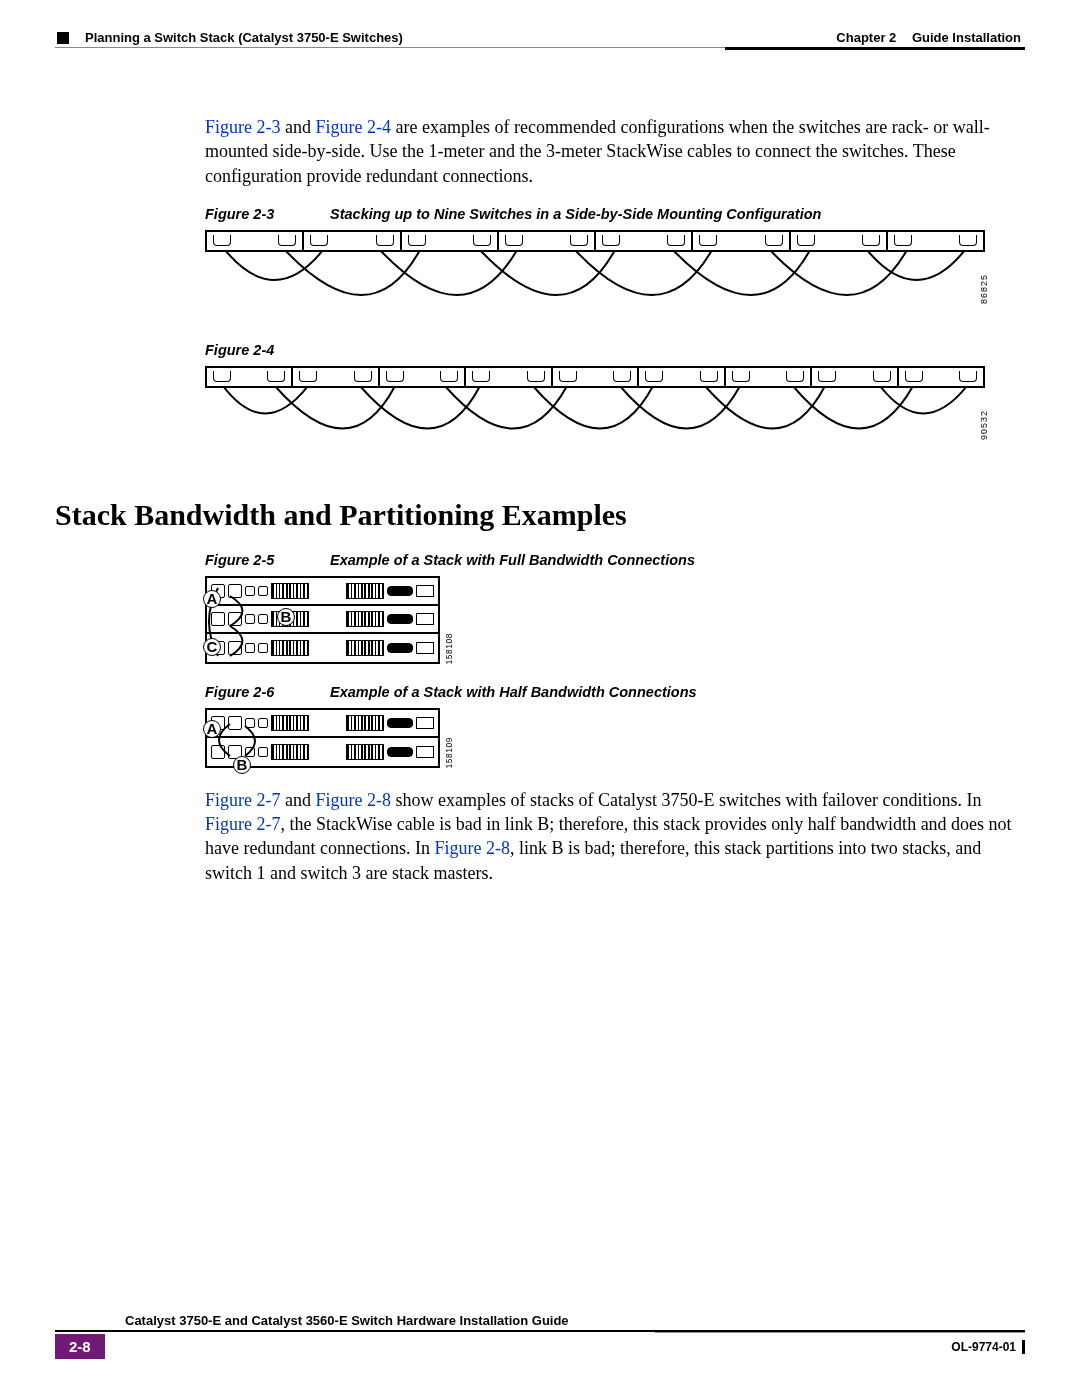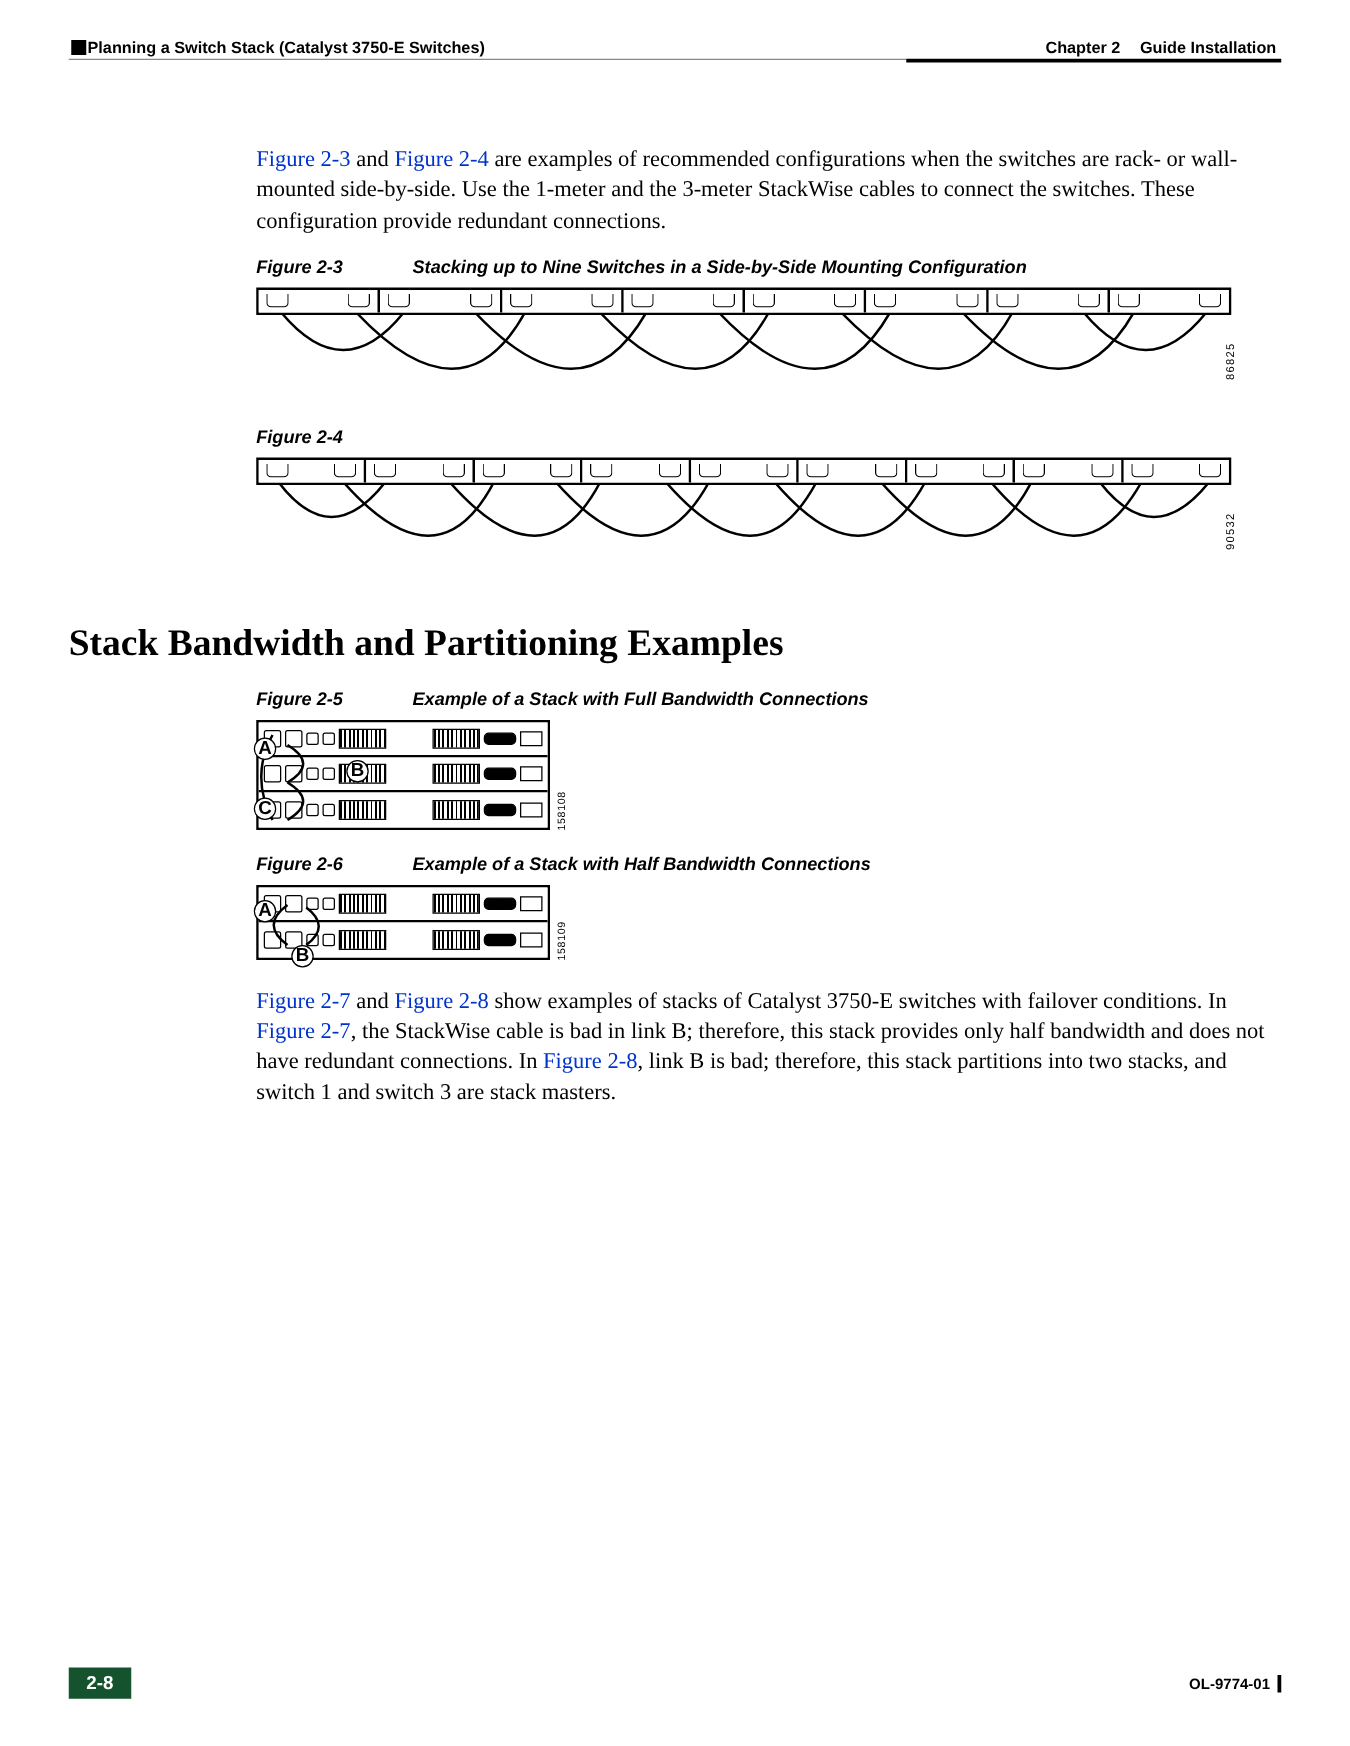--- a/index.html
+++ b/index.html
@@ -20,21 +20,21 @@
     font-family: Arial, Helvetica, sans-serif;
     font-weight: bold;
     font-size: 13px;
     margin-bottom: 4px;
   }
   .header-right { text-align: right; padding-right: 4px; }
   .header-right .ch { margin-right: 12px; }
   .header-left {
     display: flex;
     align-items: center;
-    gap: 1px;
+    gap: 16px;
     padding-left: 2px;
     justify-content: flex-end;
   }
   .black-sq {
     width: 12px; height: 12px; background: #000; display: inline-block; flex: none;
   }
   .header-bar-right {
     position: absolute;
     top: 47px; right: 55px;
     width: 300px; height: 2.5px; background: #000;
@@ -198,21 +198,21 @@
     background:#888;
   }
   .footer-row2 {
     display: flex;
     justify-content: space-between;
     align-items: center;
     font-family: Arial, Helvetica, sans-serif;
     margin-top: 2px;
   }
   .page-badge {
-    background: #14532d;
+    background: #701a75;
     color: #fff;
     font-weight: bold;
     font-size: 15px;
     padding: 4px 14px;
   }
   .ol {
     font-weight: bold;
     font-size: 12px;
     display: flex; align-items: center; gap: 6px;
   }
@@ -407,20 +407,21 @@
     </svg>
   </div>
 
   <p class="para">
     <span class="link">Figure 2-7</span><span> and </span><span class="link">Figure 2-8</span><span> show examples of stacks of Catalyst 3750-E switches with failover conditions. In </span><span class="link">Figure 2-7</span><span>, the StackWise cable is bad in link B; therefore, this stack provides only half bandwidth and does not have redundant connections. In </span><span class="link">Figure 2-8</span><span>, link B is bad; therefore, this stack partitions into two stacks, and switch 1 and switch 3 are stack masters.</span>
   </p>
 
 </div>
 
 <div class="footer">
+  <div class="footer-line1">Catalyst 3750-E and Catalyst 3560-E Switch Hardware Installation Guide</div>
   <div class="footer-row2">
     <div class="page-badge">2-8</div>
     <div class="ol">
       <span>OL-9774-01</span>
       <span class="bar"></span>
     </div>
   </div>
 </div>
 
 </body></html>

